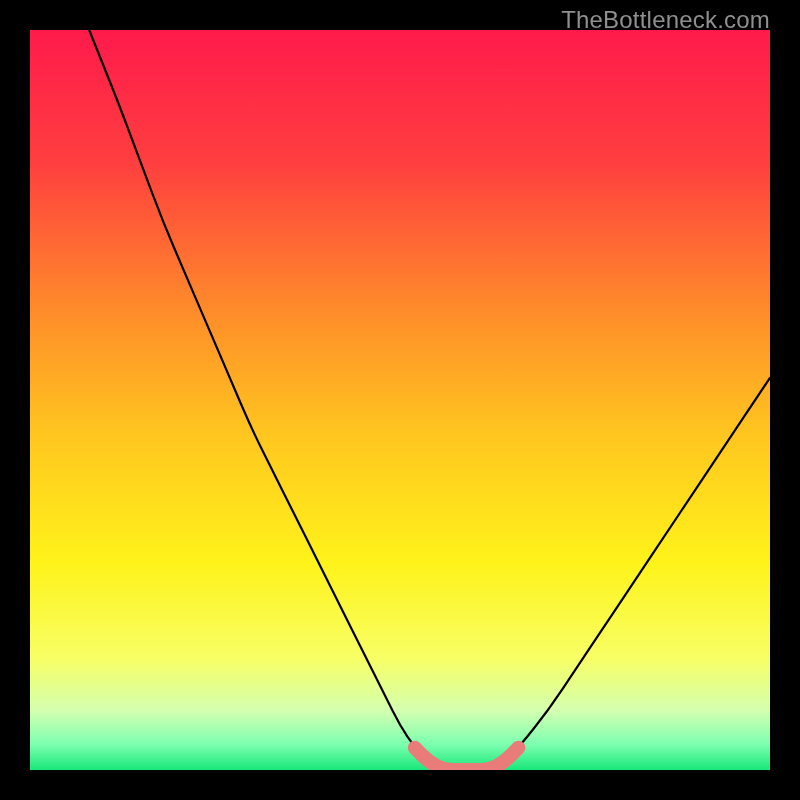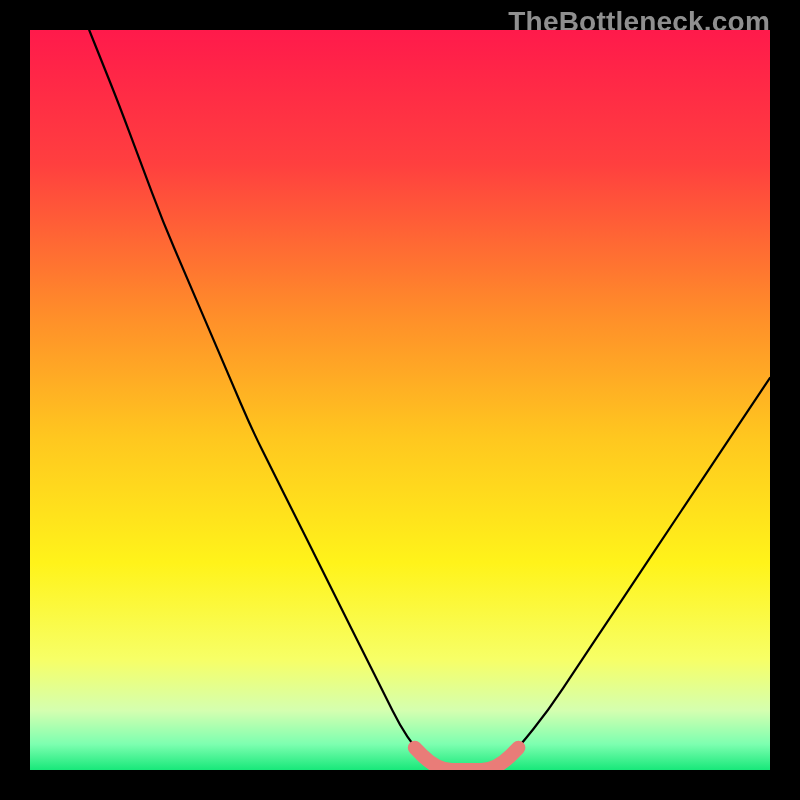--- a/index.html
+++ b/index.html
@@ -23,22 +23,22 @@
     position: absolute;
     left: 30px;
     width: 740px;
     height: 740px;
   }
   .watermark {
     position: absolute;
     top: 6px;
     right: 30px;
     font-family: Arial, Helvetica, sans-serif;
-    font-size: 28px;
-    font-weight: 700;
+    font-size: 24px;
+    font-weight: 400;
     color: #8f8f8f;
     letter-spacing: 0.2px;
   }
   svg { display: block; }
 </style>
 </head>
 <body>
 
 <div class="frame">
 

